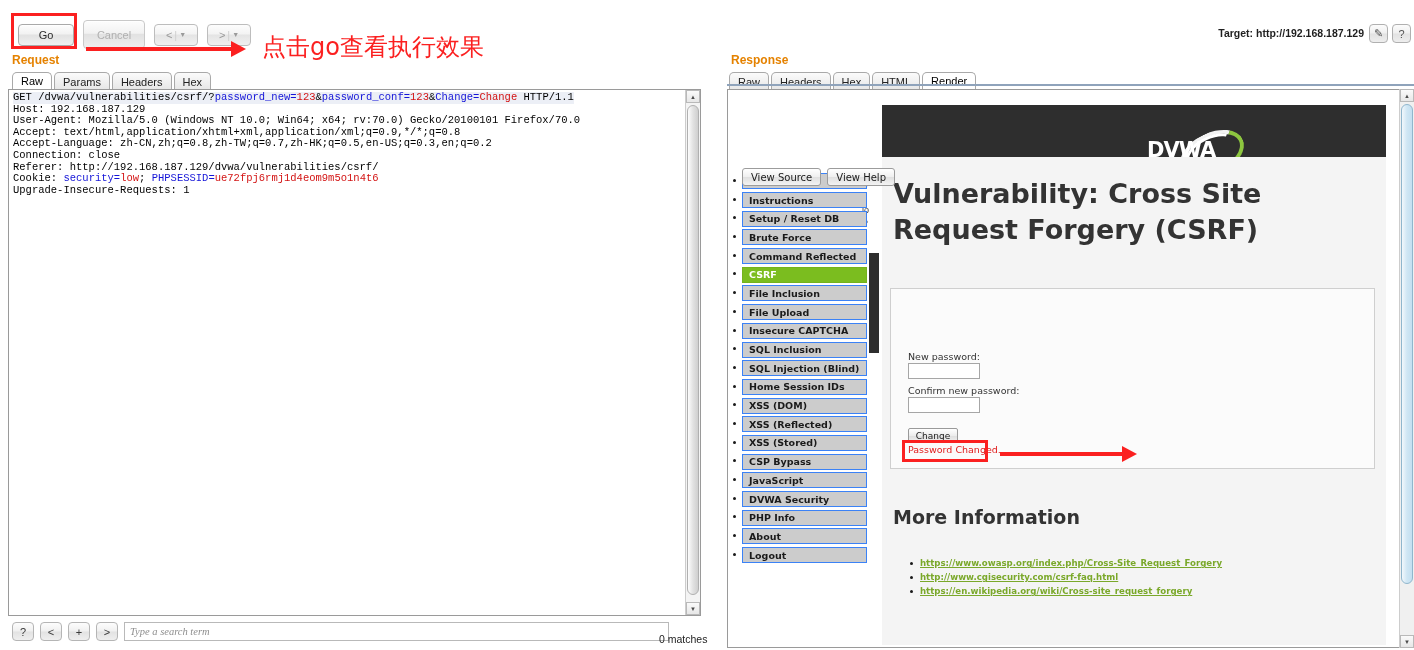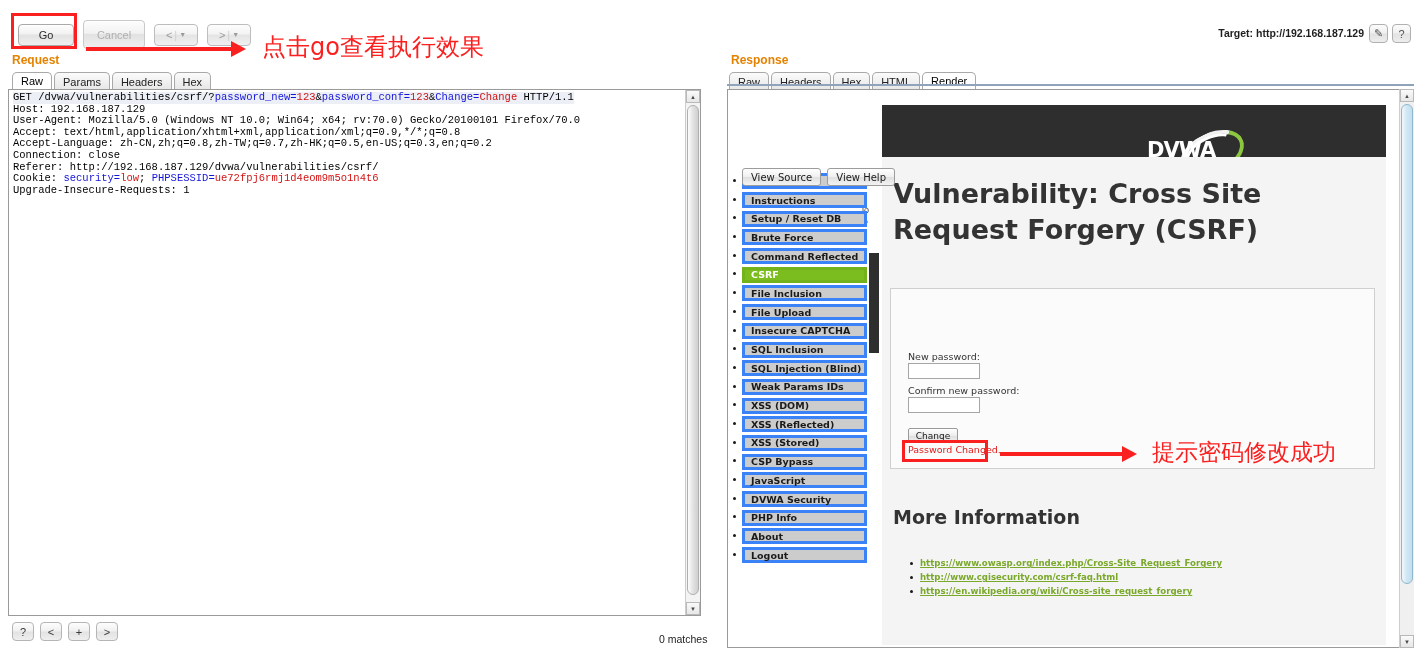--- a/index.html
+++ b/index.html
@@ -110,21 +110,21 @@
 
   
   .clipcol{position:absolute;left:862px;top:178px;width:16px;font-size:9px;line-height:13px;color:#3a3a3a;overflow:hidden;}
   .clipblk{position:absolute;left:869px;top:253px;width:10px;height:100px;background:#2e2e2e;color:#fff;
     font-size:8px;line-height:9px;overflow:hidden;font-weight:bold;}
 
   
   .menu{position:absolute;left:733px;top:172px;width:134px;}
   .mi{position:relative;height:18.7px;margin-bottom:0;display:flex;align-items:center;}
   .mi .bullet{position:absolute;left:0;top:7px;width:3px;height:3px;border-radius:50%;background:#1a1a1a;}
-  .mi .chip{margin-left:9px;width:125px;height:16px;background:#cccccc;border:3px solid #3b82f6;
+  .mi .chip{margin-left:9px;width:125px;height:16px;background:#cccccc;border:1px solid #3b82f6;
     display:flex;align-items:center;padding-left:6px;box-sizing:border-box;
     font-family:"DejaVu Sans",sans-serif;font-weight:bold;font-size:9.5px;color:#1a1a1a;}
   .mi .chip.on{background:#7bbd1f;color:#ffffff;border-color:#74b21c;}
 
   .srcbtns{position:absolute;left:742px;top:168px;display:flex;gap:6px;z-index:5;}
   .srcbtn{height:17px;padding:8px 8px;display:flex;align-items:center;justify-content:center;
     border:1px solid #9c9c9c;border-radius:3px;
     background:linear-gradient(to bottom,#ffffff,#efefef 50%,#e0e0e0 52%,#f3f3f3);
     font-family:"DejaVu Sans",sans-serif;font-size:10px;color:#1a1a1a;box-sizing:border-box;white-space:nowrap;}
 
@@ -210,20 +210,21 @@
       <div class="thumb grey" style="top:15px;height:490px;"></div>
       <div class="arrbox" style="bottom:0;">▼</div>
     </div>
   </div>
 
   <div class="searchrow">
     <div class="srch-btn">?</div>
     <div class="srch-btn">&lt;</div>
     <div class="srch-btn">+</div>
     <div class="srch-btn">&gt;</div>
+    <div class="srch-input">Type a search term</div>
   </div>
   <div class="matches">0 matches</div>
 
   <div class="panel-label" style="left:731px;top:53px;">Response</div>
 
   <div class="tabrow" style="left:729px;top:71px;">
     <div class="tab">Raw</div>
     <div class="tab">Headers</div>
     <div class="tab">Hex</div>
     <div class="tab">HTML</div>
@@ -295,21 +296,21 @@
     <div class="mi">
         <span class="bullet"></span>
         <span class="chip">SQL Inclusion</span>
       </div>
     <div class="mi">
         <span class="bullet"></span>
         <span class="chip">SQL Injection (Blind)</span>
       </div>
     <div class="mi">
         <span class="bullet"></span>
-        <span class="chip">Weak Params IDs</span>
+        <span class="chip">Home Session IDs</span>
       </div>
     <div class="mi">
         <span class="bullet"></span>
         <span class="chip">XSS (DOM)</span>
       </div>
     <div class="mi">
         <span class="bullet"></span>
         <span class="chip">XSS (Reflected)</span>
       </div>
     <div class="mi">
@@ -356,21 +357,20 @@
     <div class="finput" style="top:108px;"></div>
     <div class="changebtn">Change</div>
     <div class="pwchanged">Password Changed.</div>
   </div>
   <div class="redbox pw"></div>
 
   <div class="arrow" style="left:1000px;top:452px;width:140px;">
     <div class="shaft" style="width:125px;"></div>
     <div class="head" style="left:122px;"></div>
   </div>
-  <div class="cn" style="left:1152px;top:437px;font-size:23px;">提示密码修改成功</div>
 
   <div class="h2">More Information</div>
   <div class="links">
     <div class="lnk">
         <span class="bullet"></span>
         <a href="#">https://www.owasp.org/index.php/Cross-Site_Request_Forgery</a>
       </div>
     <div class="lnk">
         <span class="bullet"></span>
         <a href="#">http://www.cgisecurity.com/csrf-faq.html</a>

